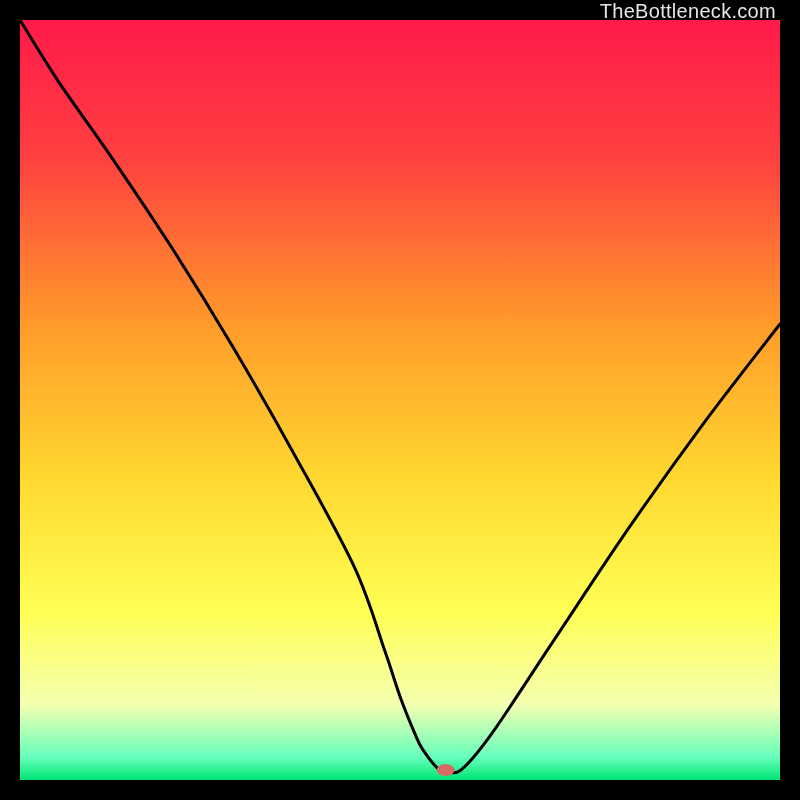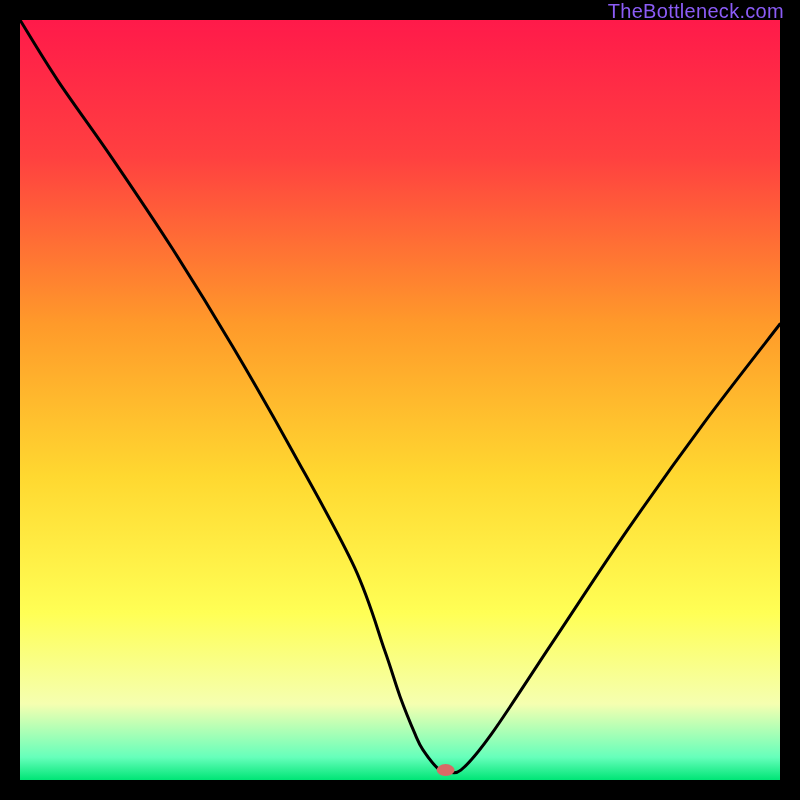--- a/index.html
+++ b/index.html
@@ -15,22 +15,22 @@
     position: absolute;
     left: 20px;
     top: 20px;
     width: 760px;
     height: 760px;
     background: #000;
   }
   .watermark {
     position: absolute;
     top: 0px;
-    right: 16px;
-    color: #8b5cf6;
+    right: 24px;
+    color: #e5e5e5;
     font-size: 20px;
     font-weight: 500;
     z-index: 5;
     letter-spacing: 0.3px;
   }
   svg {
     position: absolute;
     left: 20px;
     top: 20px;
     width: 760px;

